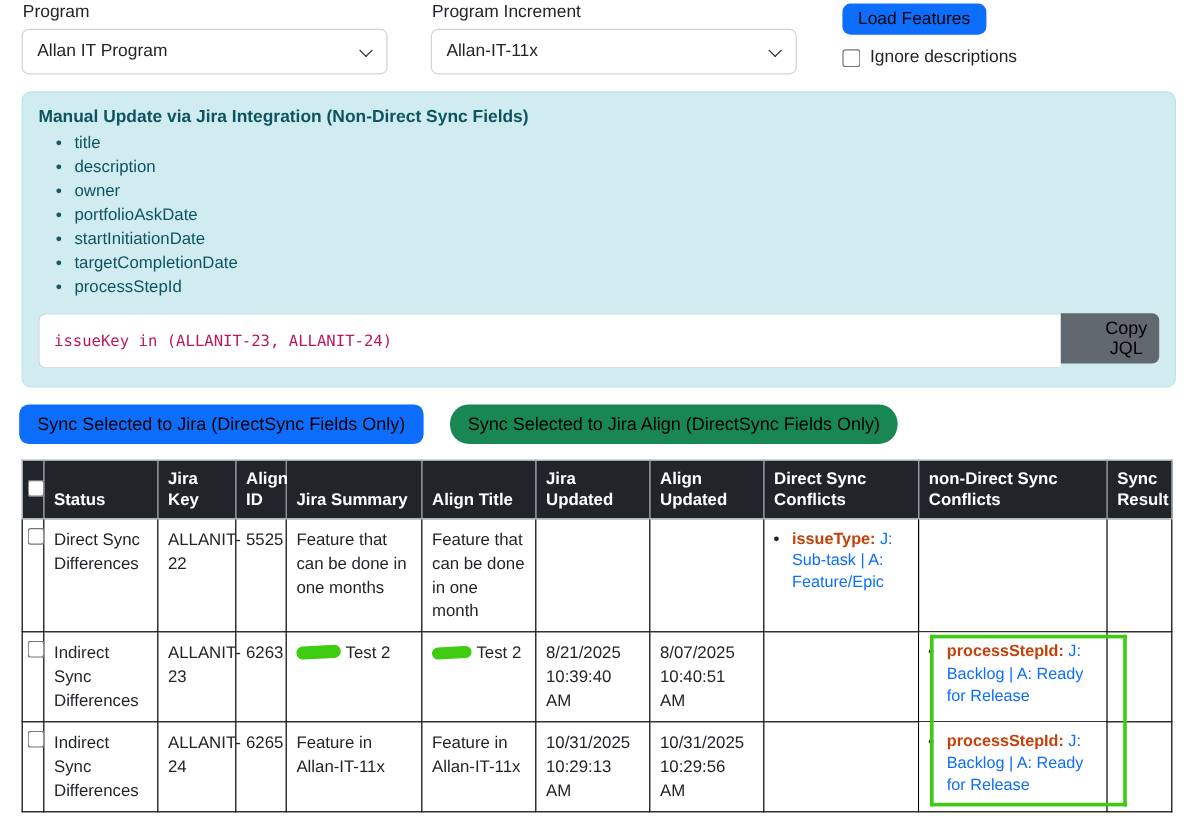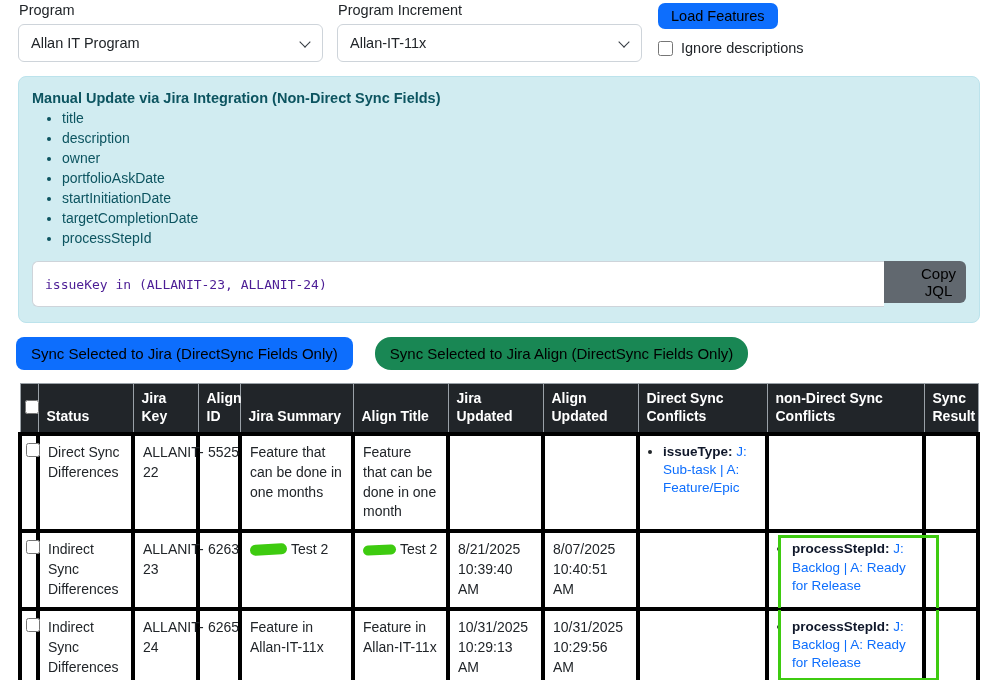--- a/index.html
+++ b/index.html
@@ -5,21 +5,21 @@
   * { box-sizing: border-box; }
   html, body { margin: 0; padding: 0; }
   body {
     width: 998px; height: 680px; overflow: hidden;
     background: #ffffff;
     font-family: "Liberation Sans", "DejaVu Sans", sans-serif;
     font-size: 14px; color: #212529;
   }
 
   
-  .top-bar { display: flex; gap: 14px; padding: 2px 18px 0; }
+  .top-bar { display: flex; gap: 36px; padding: 2px 18px 0; }
   .field-col { width: 305px; }
   .field-label { font-size: 14.5px; margin: 0 0 6px 1px; }
   .select-box {
     position: relative; height: 38px; background: #fff;
     border: 1px solid #ced4da; border-radius: 6px;
     display: flex; align-items: center;
     padding: 0 30px 0 12px; cursor: pointer; font-size: 14.5px;
   }
   .chev {
     position: absolute; right: 13px; top: 13px; width: 8px; height: 8px;
@@ -40,52 +40,52 @@
   }
   .info-title { font-weight: 700; font-size: 14.5px; margin-bottom: 2px; }
   .info-desc { font-size: 14.5px; margin-bottom: 8px; }
   .info-panel ul { margin: 0 0 13px; padding-left: 30px; }
   .info-panel li { line-height: 20px; font-size: 14px; }
   .jql-group { display: flex; }
   .jql-input {
     flex: 1; height: 46px; border: 1px solid #ced4da; border-right: none;
     border-radius: 6px 0 0 6px; padding: 0 12px; background: #fff;
     font-family: "DejaVu Sans Mono", "Liberation Mono", monospace;
-    font-size: 13px; color: #4c1d95; outline: none;
+    font-size: 13px; color: #be185d; outline: none;
   }
   .copy-btn { width: 82px; height: 42px; background: #61686f; border-radius: 0 6px 6px 0; font-size: 15px; padding-left: 33px; }
 
   
   .sync-row { display: flex; gap: 22px; margin: 14px 16px 0 16px; }
   .sync-btn { font-size: 15px; padding: 8px 15px; border-radius: 8px; }
   .btn-blue { background: #0d6efd; }
   .btn-green { background: #198754; border-radius: 16px; }
 
   
   .table-wrap { margin: 13px 18px 0; position: relative; }
   table { border-collapse: collapse; table-layout: fixed; width: 958px; }
   thead th {
     background: #212529; color: #fff; border: 1px solid #9aa1a7;
     font-size: 14px; font-weight: 700; text-align: left;
     vertical-align: bottom; padding: 6px 8px; height: 44px; line-height: 1.28;
   }
   thead th.chk { vertical-align: middle; padding: 4px 2px 0 4px; }
   tbody td {
-    border: 4px solid #000000; vertical-align: top;
+    border: 1px solid #000000; vertical-align: top;
     padding: 7px 8px; font-size: 14px; line-height: 1.42; background: #fff;
   }
   td.chk, th.chk { padding: 7px 2px 0 4px; }
   td.chk input, th.chk input { width: 14px; height: 14px; margin: 0; }
   tr.r1 td { height: 68px; }
   tr.r2 td { height: 59px; }
   tr.r3 td { height: 54px; }
 
   ul.conflict { margin: 0; padding-left: 15px; }
   ul.conflict li { line-height: 1.35; font-size: 13.5px; }
-  .c-label { font-weight: 700; color: #0f172a; }
+  .c-label { font-weight: 700; color: #c2410c; }
   .c-val { color: #0d6efd; }
 
   
   td.nd { position: relative; }
   .gb { position: absolute; left: 9px; right: -17px; border: 3px solid #3ecb10; pointer-events: none; }
   .gb-top { top: 2px; bottom: -1px; border-bottom: none; }
   .gb-bot { top: -1px; bottom: 4px; border-top: none; }
 
   
   .scribble {

